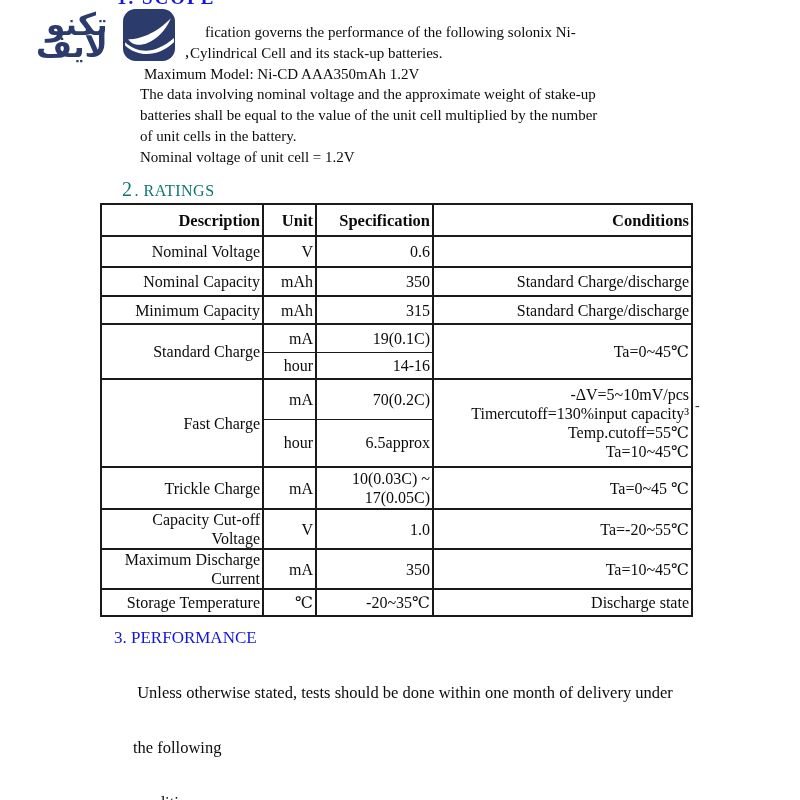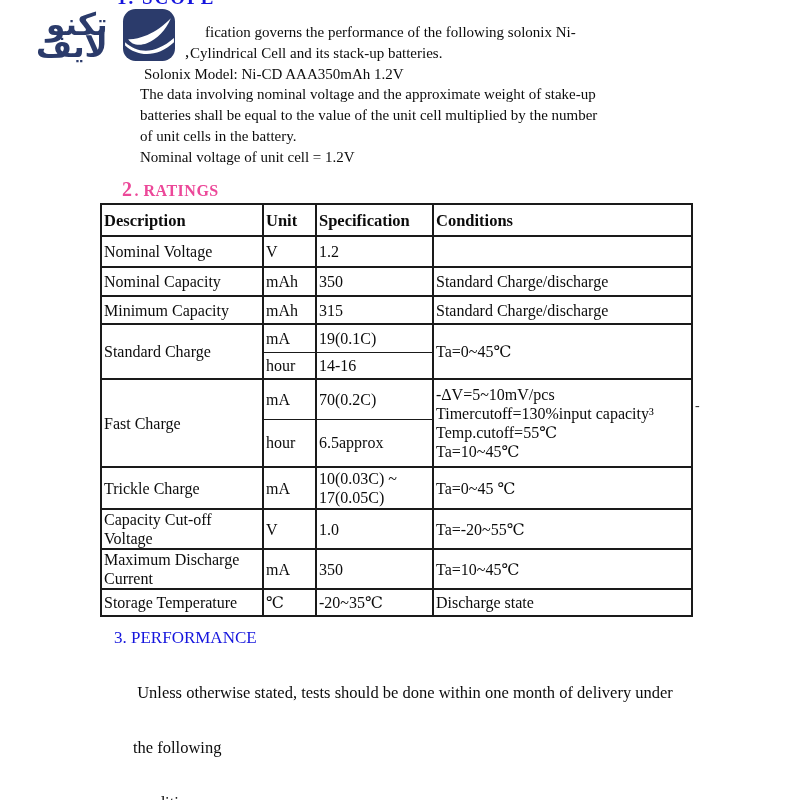--- a/index.html
+++ b/index.html
@@ -48,34 +48,34 @@
   .intro .l1 { padding-left:50px; }
   .intro .l2 { padding-left:4px; }
 
   .frag-comma {
     position:absolute; left:185px; top:42px; font-size:17px; z-index:0;
   }
 
   
   .ratings-heading {
     position:absolute; left:122px; top:178px;
-    color:#ec4899; font-weight:bold; font-size:16px;
+    color:#0f766e; font-weight:normal; font-size:16px;
     letter-spacing:0.5px;
   }
   .ratings-heading .num { font-size:20px; margin-right:2px; }
 
   
   table.ratings {
     position:absolute; left:100px; top:203px;
     width:591px; border-collapse:collapse; table-layout:fixed;
     font-size:16px;
   }
   table.ratings td, table.ratings th {
     border:2px solid #1a1a1a;
-    text-align:left; vertical-align:middle;
+    text-align:right; vertical-align:middle;
     padding:0 2px;
     font-weight:normal;
     line-height:19px;
   }
   table.ratings th { font-weight:bold; font-size:16.5px; }
   .thin-b { border-bottom-width:1px !important; }
   .thin-t { border-top-width:1px !important; }
   .cell-line { display:block; }
   .cond-multiline { line-height:20px; }
 
@@ -109,21 +109,21 @@
   <svg class="logo-icon" width="58" height="52" viewBox="0 0 100 100" aria-hidden="true">
     <rect x="0" y="0" width="100" height="100" rx="24" fill="#2b3b6b"></rect>
     <path d="M 10 58 C 16 68 30 72 46 66 C 66 58 82 42 92 18 C 78 32 62 44 47 50 C 32 56 18 59 10 58 Z" fill="#ffffff"></path>
     <path d="M 4 64 C 28 86 62 88 98 56 L 98 64 C 66 94 28 92 4 70 Z" fill="#ffffff"></path>
   </svg>
 </div>
 
 <div class="intro">
   <div class="l0">fication governs the performance of the following solonix Ni-</div>
   <div class="l1">Cylindrical Cell and its stack-up batteries.</div>
-  <div class="l2">Solonix Model: Ni-CD AAA350mAh 1.2V</div>
+  <div class="l2">Maximum Model: Ni-CD AAA350mAh 1.2V</div>
   <div>The data involving nominal voltage and the approximate weight of stake-up</div>
   <div>batteries shall be equal to the value of the unit cell multiplied by the number</div>
   <div>of unit cells in the battery.</div>
   <div>Nominal voltage of unit cell = 1.2V</div>
 </div>
 <span class="frag-comma">,</span>
 
 <div class="ratings-heading">
   <span class="num">2</span><span>. RATINGS</span>
 </div>
@@ -138,21 +138,21 @@
   <tbody>
       <tr style="height:32px">
     <th>Description</th>
     <th>Unit</th>
     <th>Specification</th>
     <th>Conditions</th>
   </tr>
   <tr style="height:31px">
     <td>Nominal Voltage</td>
     <td>V</td>
-    <td>1.2</td>
+    <td>0.6</td>
     <td></td>
   </tr>
   <tr style="height:29px">
     <td>Nominal Capacity</td>
     <td>mAh</td>
     <td>350</td>
     <td>Standard Charge/discharge</td>
   </tr>
   <tr style="height:28px">
     <td>Minimum Capacity</td>

